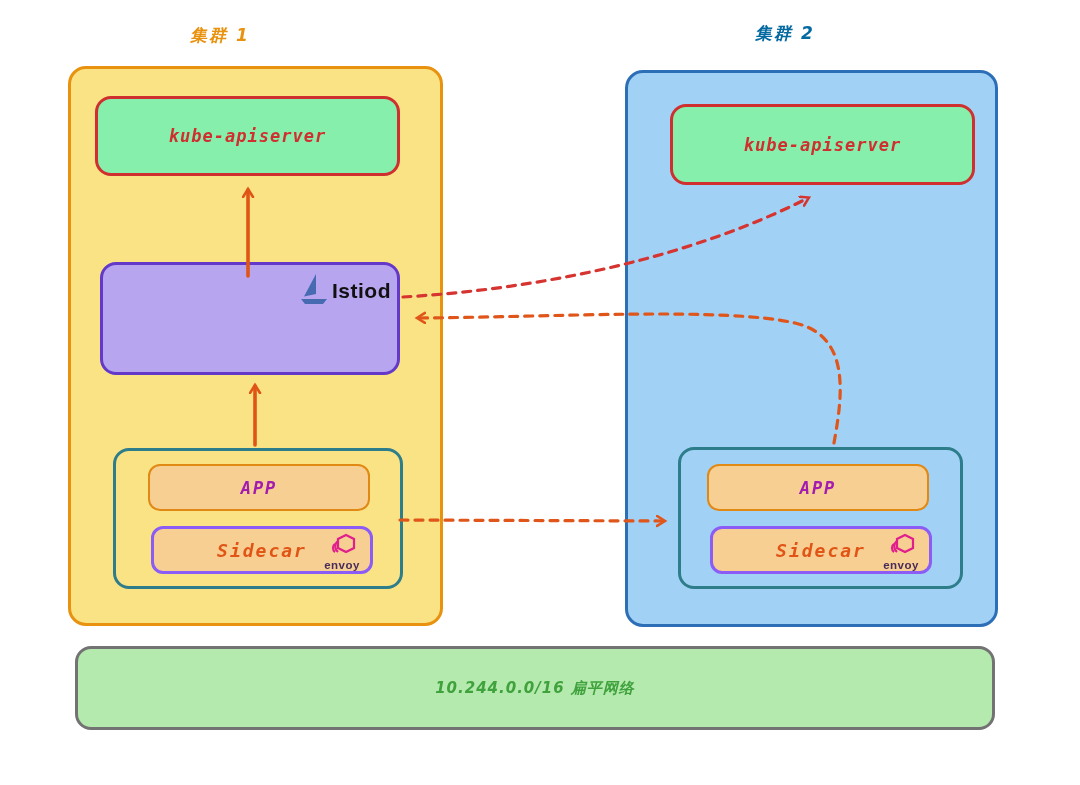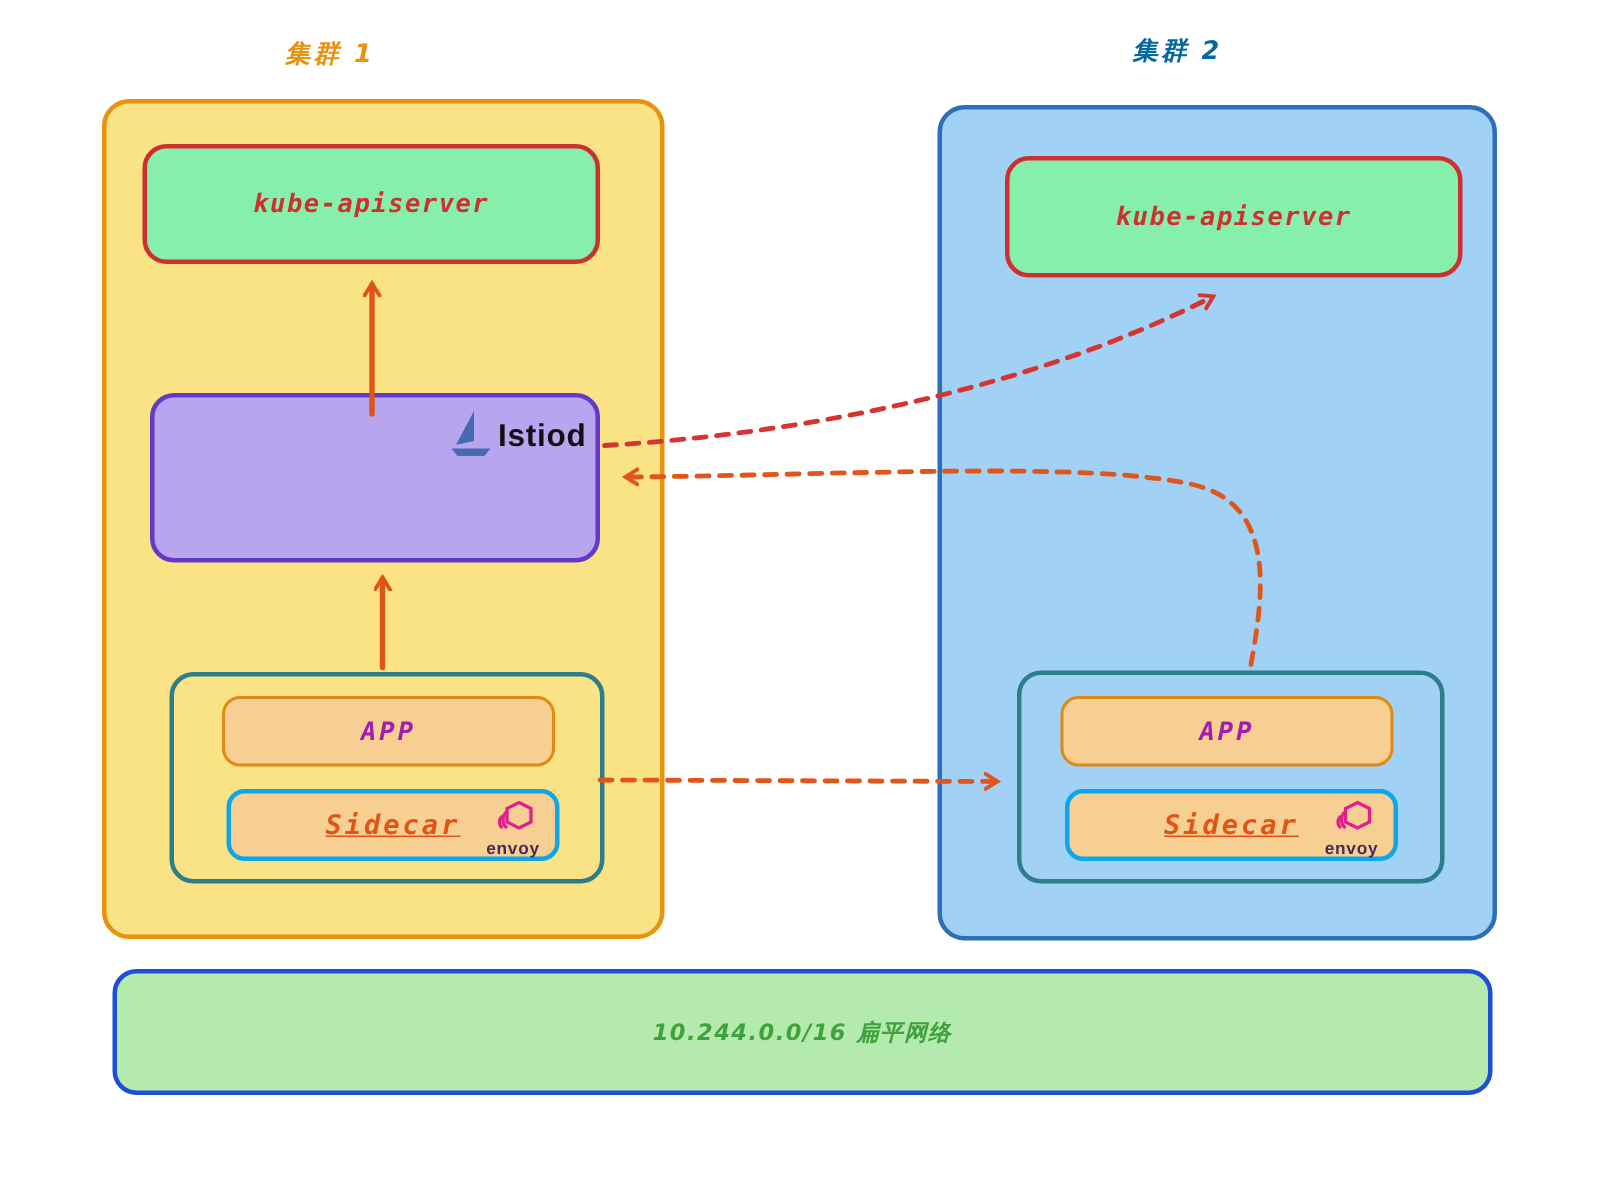--- a/index.html
+++ b/index.html
@@ -91,21 +91,21 @@
     background: #F8CF92;
     border-radius: 12px;
     display: flex; align-items: center; justify-content: center;
     font-style: italic;
     font-weight: bold;
   }
   .app-box { border: 2.5px solid #E08914; color: #a21caf; font-size: 17px; letter-spacing: 2px; }
   .app1 { left: 148px; top: 464px; width: 222px; height: 47px; }
   .app2 { left: 707px; top: 464px; width: 222px; height: 47px; }
 
-  .sidecar-box { border: 3px solid #0ea5e9; color: #E05415; font-size: 18px; letter-spacing: 2px; position: absolute; text-decoration: underline; }
+  .sidecar-box { border: 3px solid #8b5cf6; color: #E05415; font-size: 18px; letter-spacing: 2px; position: absolute; }
   .sidecar1 { left: 151px; top: 526px; width: 222px; height: 48px; }
   .sidecar2 { left: 710px; top: 526px; width: 222px; height: 48px; }
 
   .envoy-logo {
     position: absolute; right: 5px; top: 3px;
     width: 46px;
     display: flex; flex-direction: column; align-items: center;
     line-height: 1;
   }
   .envoy-logo-text {
@@ -115,21 +115,21 @@
     font-style: normal;
     letter-spacing: 0.5px;
     font-family: "Liberation Sans", sans-serif;
     margin-top: -3px;
     text-align: center;
   }
 
   .network-box {
     left: 75px; top: 646px; width: 920px; height: 84px;
     background: #B5EAAF;
-    border: 3px solid #1d4ed8;
+    border: 3px solid #737373;
     border-radius: 16px;
     display: flex; align-items: center; justify-content: center;
     color: #3FA23C;
     font-size: 15px;
     font-weight: bold;
     font-style: italic;
     letter-spacing: 1px;
     font-family: "DejaVu Sans", "Liberation Sans", sans-serif;
   }
 

